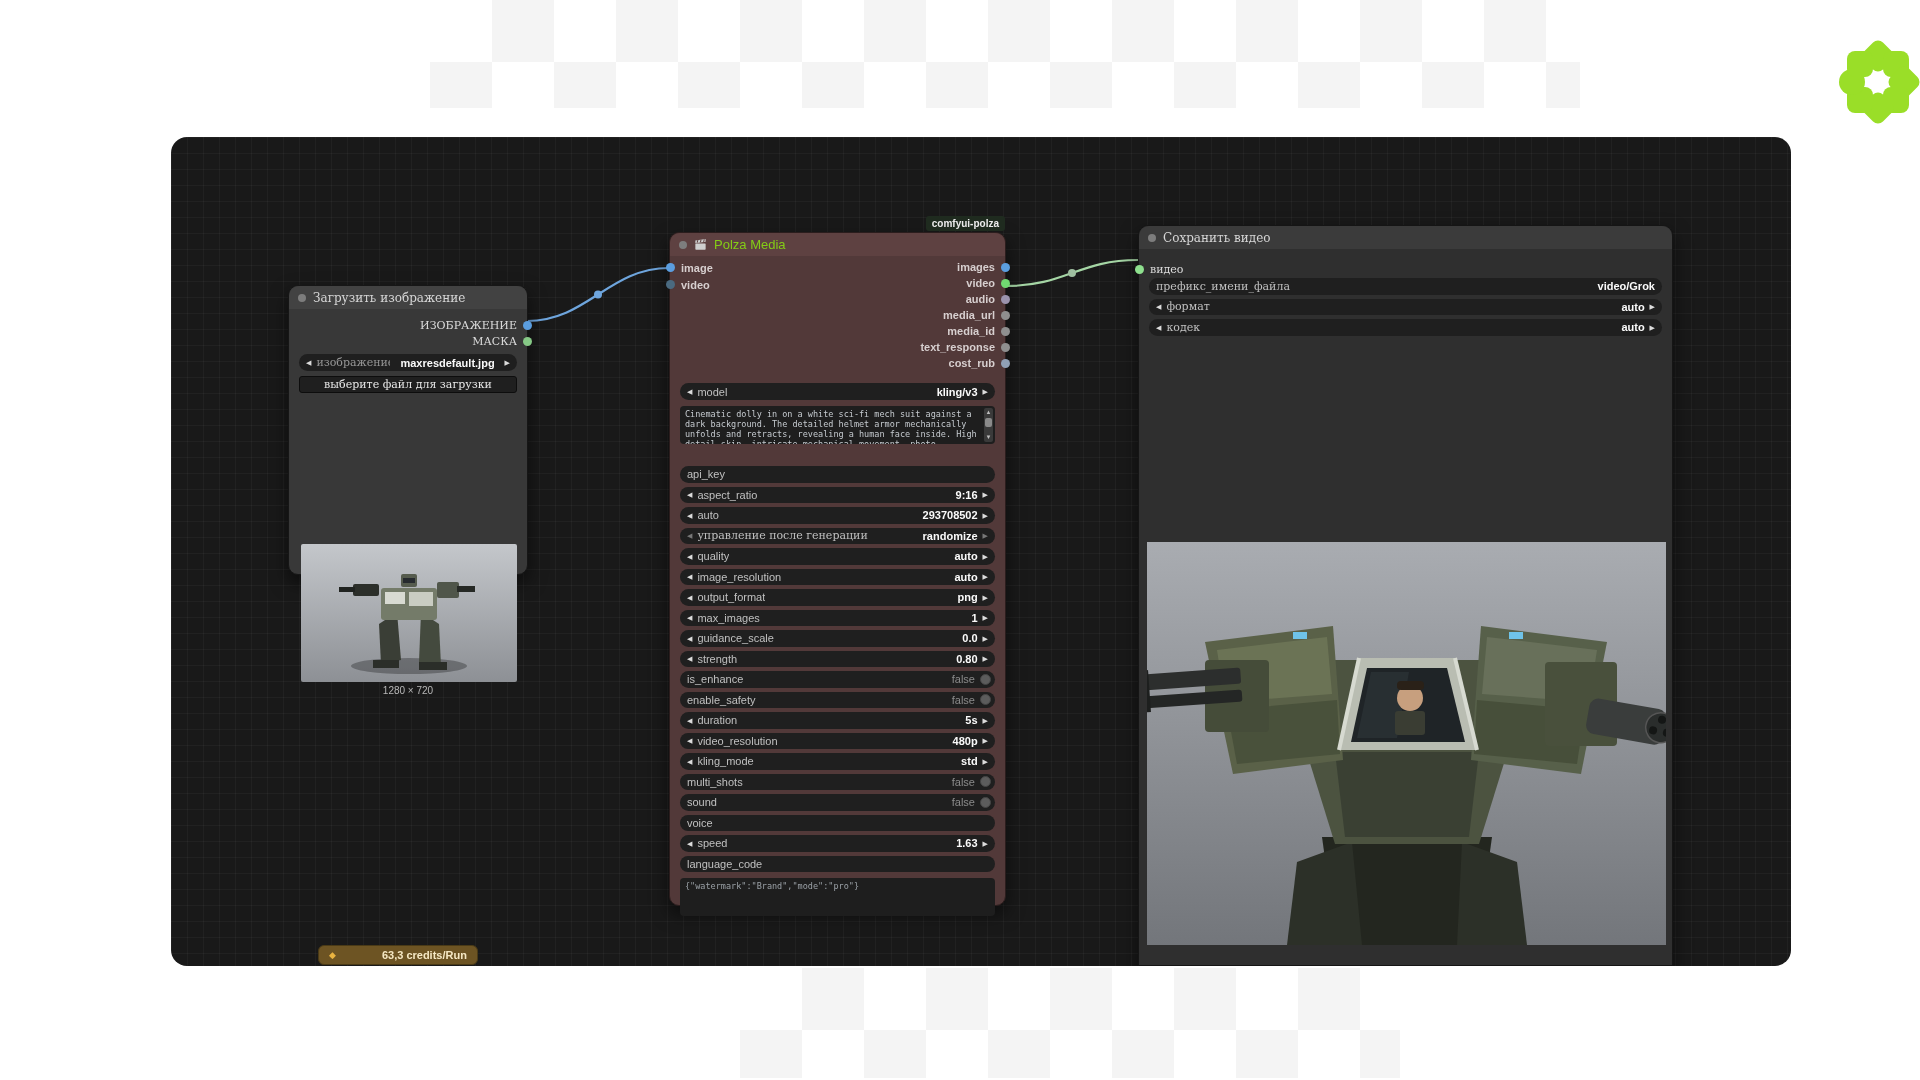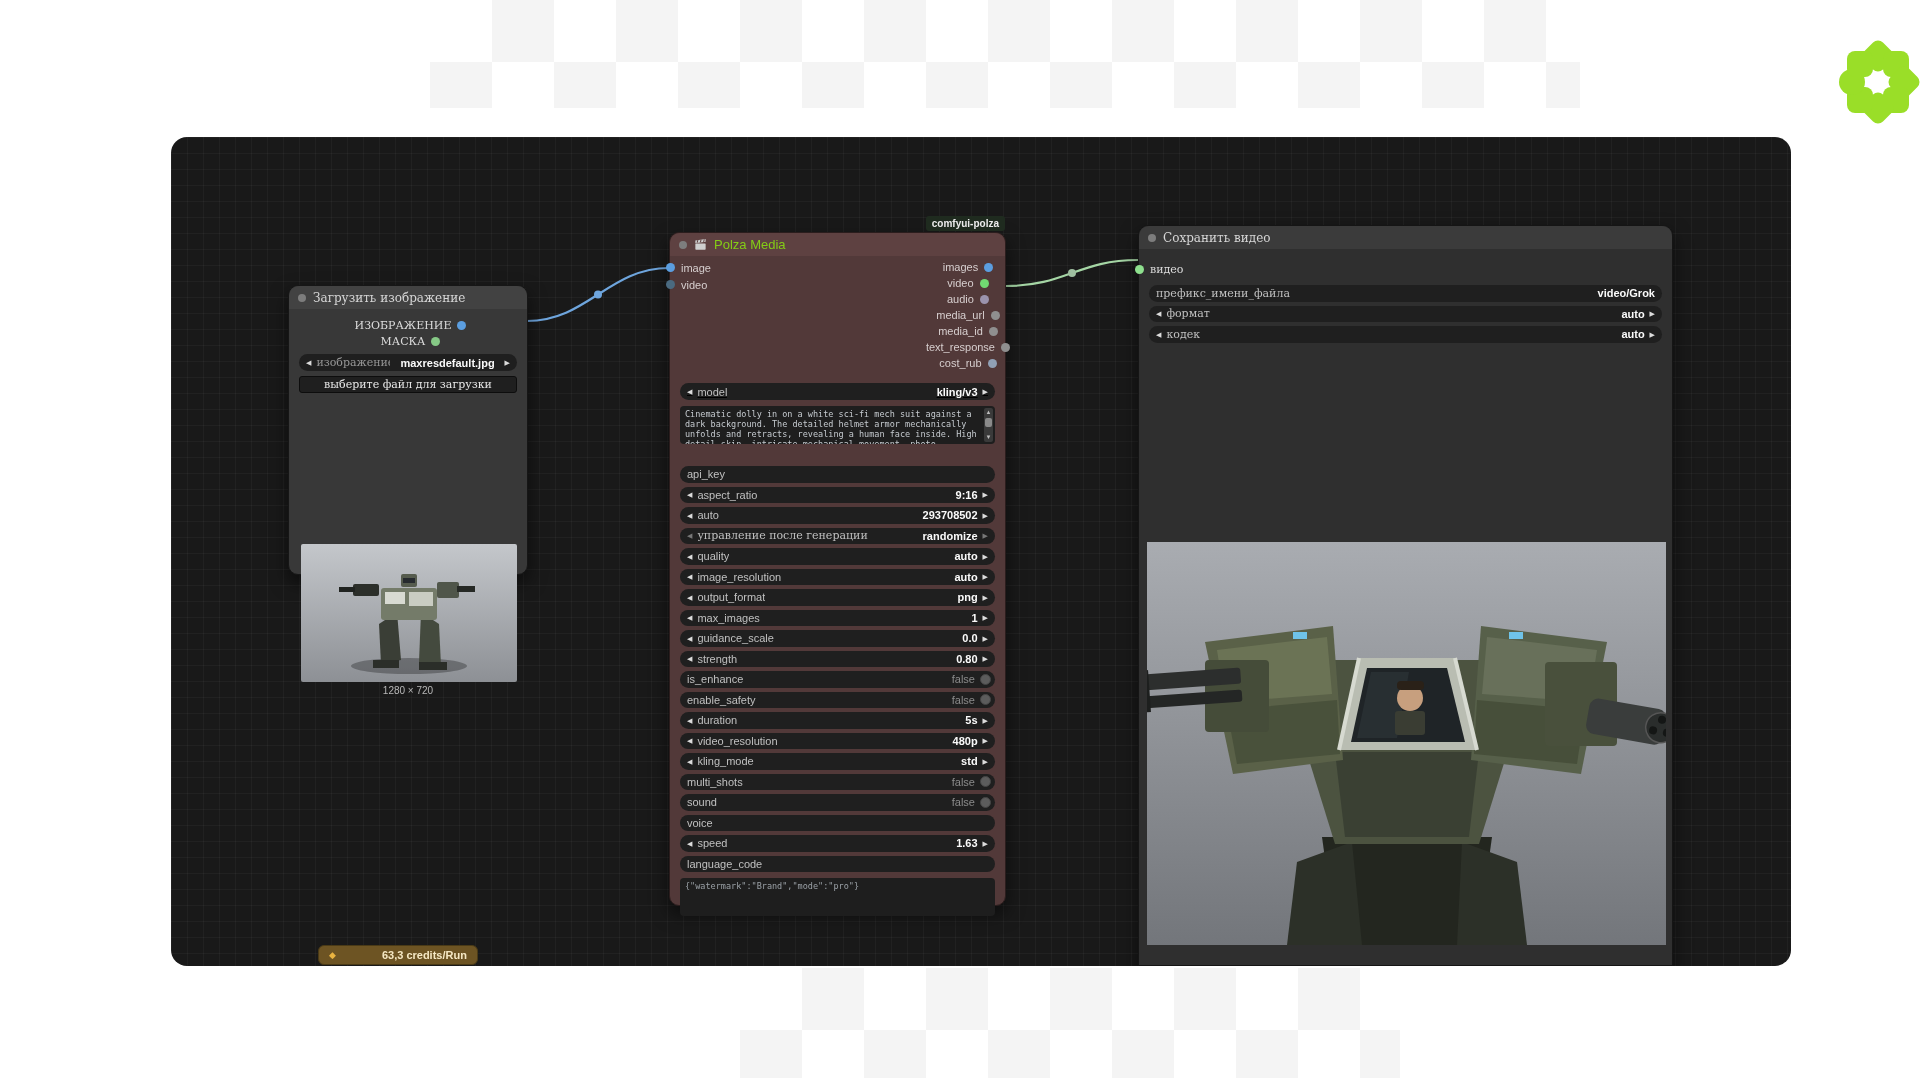--- a/index.html
+++ b/index.html
@@ -28,69 +28,69 @@
   svg.links{position:absolute;left:0;top:0;width:1620px;height:829px;pointer-events:none;}
 
   .node{position:absolute;border-radius:10px;box-shadow:0 8px 18px rgba(0,0,0,.55);}
   .node-header{height:23px;display:flex;align-items:center;gap:7px;padding:0 9px;border-radius:10px 10px 0 0;}
   .collapse-dot{width:8px;height:8px;border-radius:50%;background:#7d7d7d;flex:none;}
   .node-title{font-size:12px;color:#d6d6d6;white-space:nowrap;}
 
   
   .n-load{left:117px;top:148px;width:240px;height:290px;background:#383838;border:1px solid #161616;}
   .n-load .node-header{background:#424242;}
-  .slot-row-r{display:flex;align-items:center;justify-content:center;gap:6px;height:16px;}
+  .slot-row-r{display:flex;align-items:center;justify-content:flex-end;gap:6px;height:16px;}
   .slot-row-r .slot-label{font-size:11px;color:#dcdcdc;}
   .slot-dot{width:9px;height:9px;border-radius:50%;flex:none;}
   .slot-row-r .slot-dot{margin-right:-5px;}
   .pill{background:#1f1f1f;border-radius:9px;height:17px;display:flex;align-items:center;padding:0 7px;gap:5px;}
   .warr{font-size:7px;color:#dcdcdc;flex:none;line-height:1;}
   .dim .warr{color:#777;}
   .wlabel{font-size:11px;color:#c0c0c0;white-space:nowrap;overflow:hidden;}
   .spacer{flex:1;}
   .wvalue{font-size:11px;font-weight:bold;color:#fafafa;white-space:nowrap;}
   .upload-btn{margin:5px 10px 0;height:17px;background:#1f1f1f;border:1px solid #0d0d0d;border-radius:3px;
     display:flex;align-items:center;justify-content:center;font-size:11px;color:#e8e8e8;}
   .preview-small{position:absolute;left:12px;top:258px;width:216px;height:138px;border-radius:2px;overflow:hidden;}
   .preview-caption{position:absolute;left:0;right:0;top:399px;text-align:center;font-size:10px;color:#b7b7b7;}
 
   
   .n-polza{left:498px;top:95px;width:337px;height:674px;background:#523939;border:1px solid #2b1d1d;}
   .n-polza .node-header{background:#5e4141;}
   .n-polza .node-title{color:#84cc16;font-size:13px;}
   .pkg-badge{position:absolute;right:0;top:-17px;height:15px;background:#1f2b1f;color:#ececec;
     font-size:10px;font-weight:bold;padding:1px 6px;border-radius:3px;line-height:13px;}
-  .slots{position:relative;height:124px;margin-top:3px;}
+  .slots{position:relative;height:124px;margin-top:3px;font-weight:bold;}
   .slots-in{position:absolute;left:0;top:0;}
   .slots-out{position:absolute;right:0;top:0;}
   .slot-row-l{display:flex;align-items:center;gap:6px;height:17px;padding-left:1px;}
   .slot-row-l .slot-dot{margin-left:-5px;}
   .slot-row-l .slot-label,.slots-out .slot-label{font-size:11px;color:#d7cfcf;}
   .n-polza .pill,.n-save .pill{margin:0 10px;}
-  .model-row{margin-top:2px;text-decoration:underline;}
+  .model-row{margin-top:2px;}
   .textbox{margin:6px 10px 0;height:38px;background:#1e1e1e;border-radius:4px;position:relative;
     padding:3px 15px 3px 5px;overflow:hidden;}
   .textbox .txt{font-family:"DejaVu Sans Mono",monospace;font-size:8.5px;line-height:10px;color:#c6cbd0;
     word-break:break-word;}
   .sbar{position:absolute;right:2px;top:2px;bottom:2px;width:9px;background:#3a3a3a;border-radius:2px;}
   .sbar .up,.sbar .dn{position:absolute;left:0;width:9px;height:9px;color:#bdbdbd;font-size:6px;text-align:center;line-height:9px;}
   .sbar .up{top:0;} .sbar .dn{bottom:0;}
   .sbar .thumb{position:absolute;left:1px;top:10px;width:7px;height:9px;background:#8a8a8a;border-radius:2px;}
   .widgets{display:flex;flex-direction:column;gap:4px;margin-top:22px;}
   .widgets .pill{height:16.5px;flex:none;}
   .toggle-knob{width:11px;height:11px;border-radius:50%;background:#5c5c5c;border:1px solid #454545;flex:none;margin-right:-3px;}
   .toggle .wvalue,.mute{font-size:11px;font-weight:normal;color:#8a8a8a;}
   .json-box{margin:6px 10px 0;height:38px;background:#1e1e1e;border-radius:4px;padding:3px 5px;}
   .json-box .txt{font-family:"DejaVu Sans Mono",monospace;font-size:8.5px;color:#9aa0a6;}
 
   
   .n-save{left:967px;top:88px;width:535px;height:741px;background:#2f2f2f;border:1px solid #151515;border-radius:10px 10px 0 0;}
   .n-save .node-header{background:#3b3b3b;}
   .n-save .slot-row-l{margin-top:12px;height:17px;}
-  .n-save .widgets{margin-top:7px;}
+  .n-save .widgets{margin-top:0;}
   .preview-large{position:absolute;left:8px;top:316px;width:519px;height:403px;overflow:hidden;}
 
   
   .credits{position:absolute;left:147px;top:808px;height:20px;display:flex;align-items:center;gap:6px;
     background:#6d5423;border:1px solid #4a3a16;border-radius:6px;padding:0 10px;}
   .credits .gem{color:#e9b340;font-size:9px;line-height:1;}
   .credits .txt{color:#f5e8c4;font-size:11px;font-weight:bold;white-space:nowrap;margin-left:40px;}
 </style>
 </head>
 <body>

